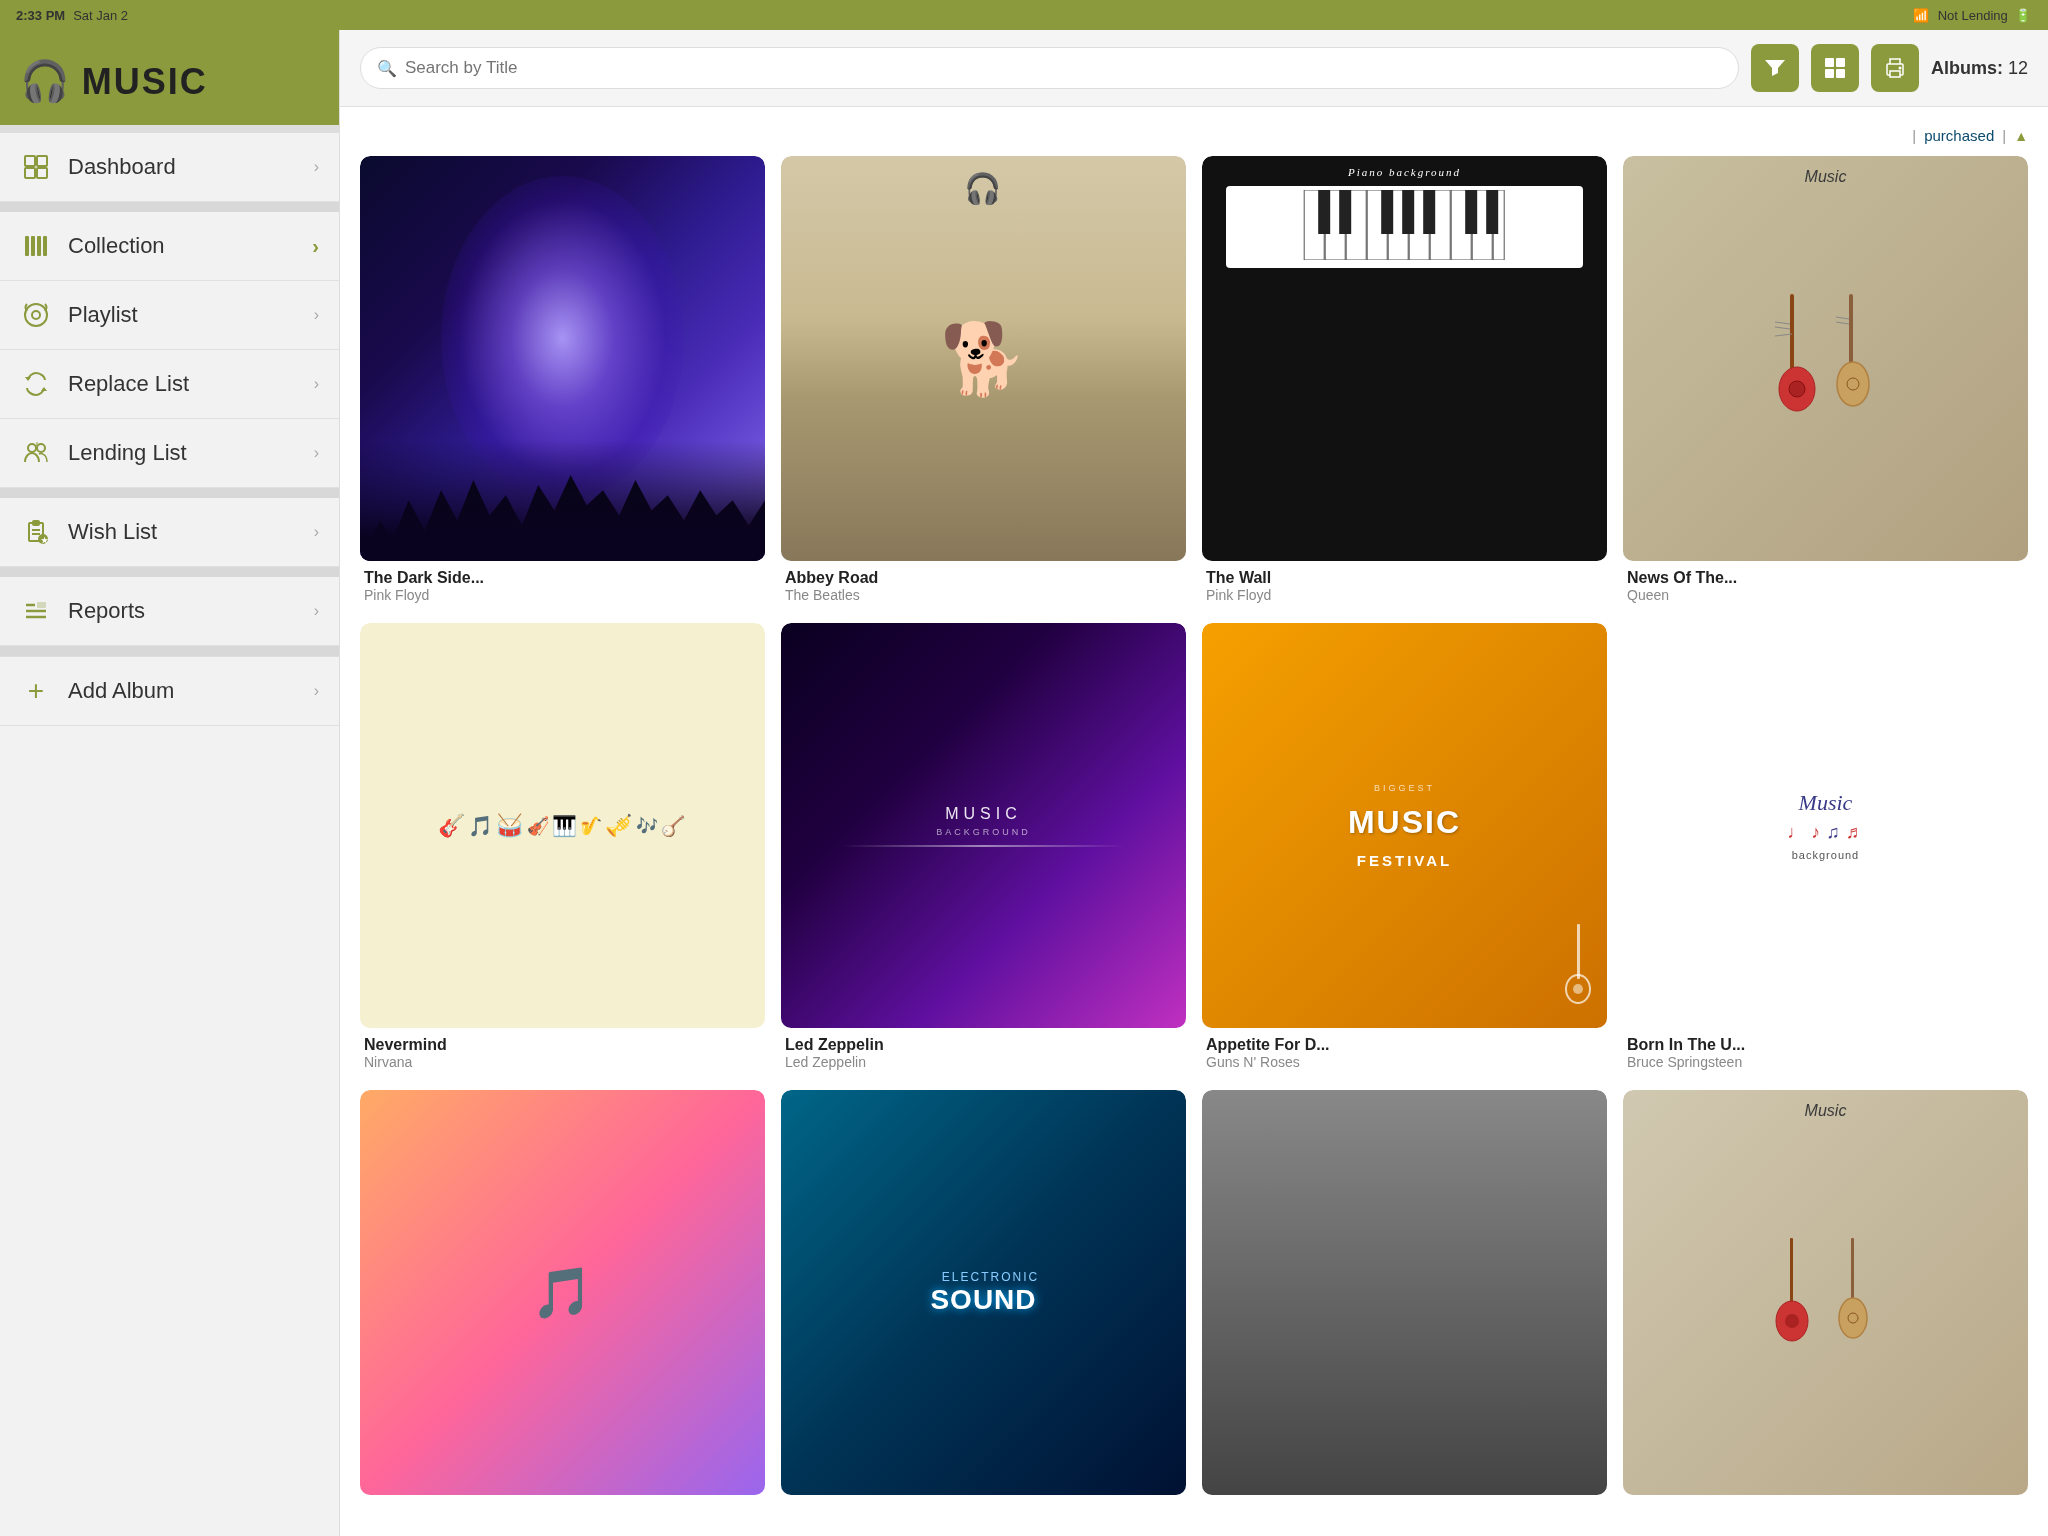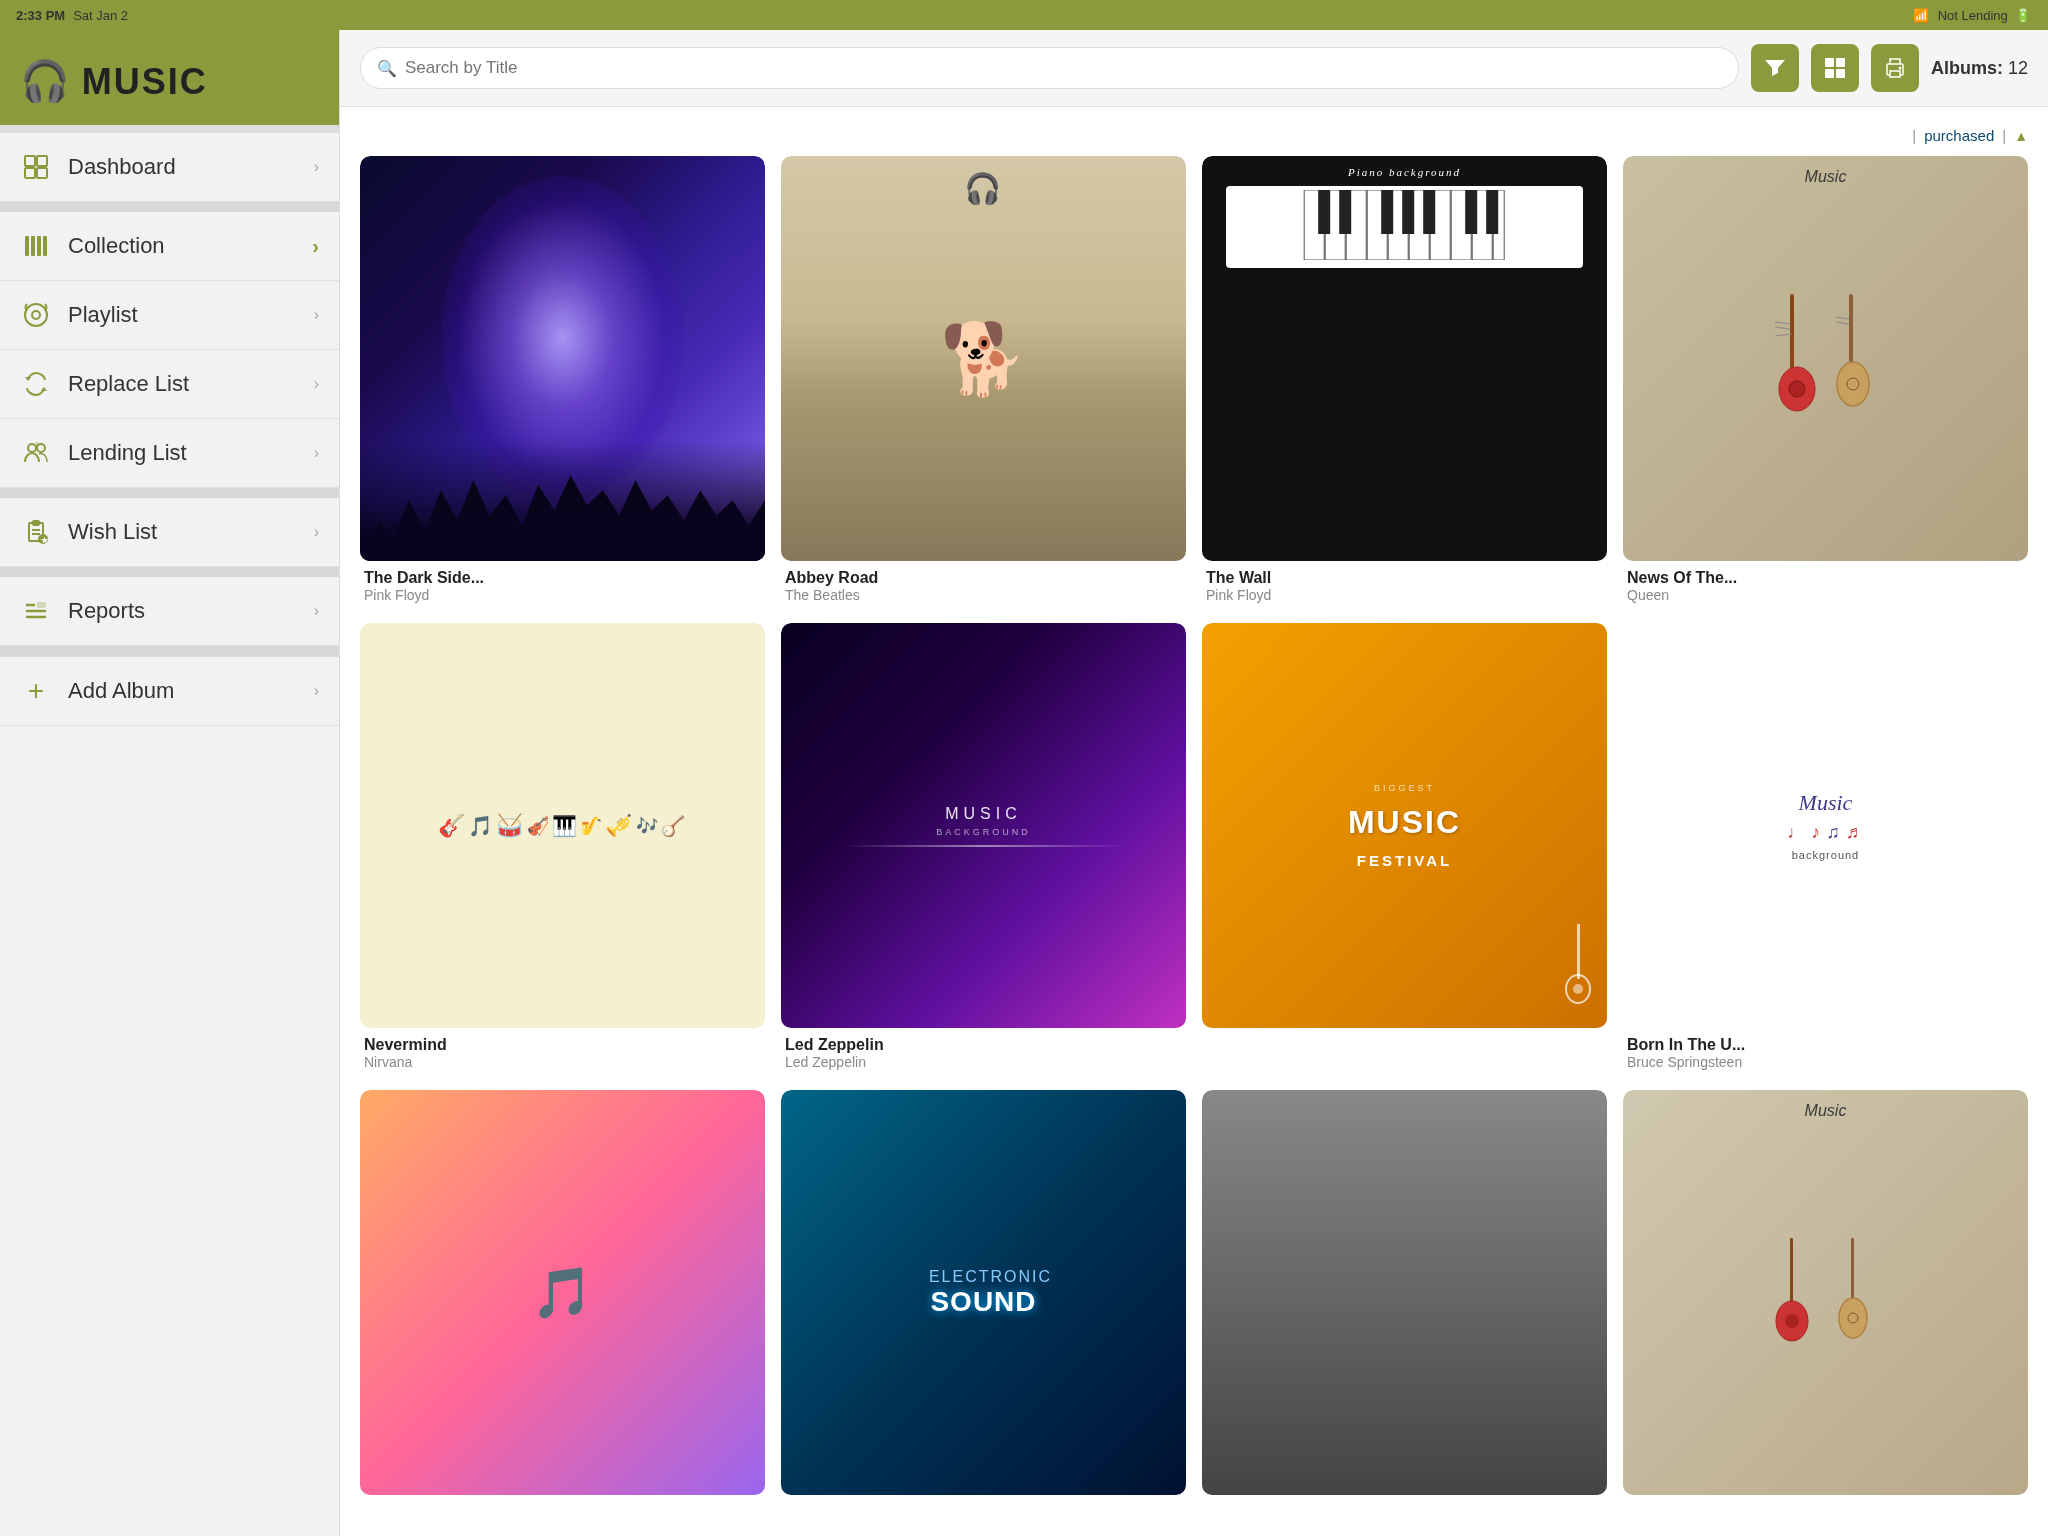--- a/index.html
+++ b/index.html
@@ -566,20 +566,24 @@
           <div style="color:white;font-size:32px;font-weight:900;letter-spacing:2px;text-shadow:1px 1px 3px rgba(0,0,0,0.3);">MUSIC</div>
           <div style="color:white;font-size:15px;font-weight:700;letter-spacing:3px;">FESTIVAL</div>
           <div style="position:absolute;right:12px;bottom:20px;">
             <svg width="30" height="80" viewBox="0 0 30 80">
               <rect x="12" y="0" width="3" height="55" fill="rgba(255,255,255,0.7)" rx="1"></rect>
               <ellipse cx="13" cy="65" rx="12" ry="14" fill="none" stroke="rgba(255,255,255,0.7)" stroke-width="2"></ellipse>
               <ellipse cx="13" cy="65" rx="5" ry="5" fill="rgba(255,255,255,0.5)"></ellipse>
             </svg>
           </div>
         </div>
+        <div class="album-info">
+          <div class="album-title">Appetite For D...</div>
+          <div class="album-artist">Guns N' Roses</div>
+        </div>
       </div>
 
       <div class="album-card">
         <div class="album-art" style="background:white;display:flex;flex-direction:column;align-items:center;justify-content:center;gap:6px;">
           <div style="font-size:22px;font-style:italic;color:#3a3a8a;font-family:Georgia,serif;font-weight:300;">Music</div>
           <div style="display:flex;gap:6px;font-size:18px;">
             <span style="color:#cc3333;">♩</span>
             <span style="color:#cc3333;">♪</span>
             <span style="color:#3a3a8a;">♫</span>
             <span style="color:#cc3333;">♬</span>
@@ -597,21 +601,21 @@
           <span style="font-size:50px;">🎵</span>
         </div>
         <div class="album-info">
           <div class="album-title"></div>
           <div class="album-artist"></div>
         </div>
       </div>
 
       <div class="album-card">
         <div class="album-art" style="background:linear-gradient(135deg,#006688,#003355,#001133);display:flex;flex-direction:column;align-items:center;justify-content:center;">
-          <div style="color:#88ccff;font-size:16px;letter-spacing:2px;margin-left:14px;">ELECTRONIC</div>
+          <div style="color:#88ccff;font-size:12px;letter-spacing:2px;margin-left:14px;">ELECTRONIC</div>
           <div style="color:white;font-size:28px;font-weight:900;letter-spacing:1px;text-shadow:0 0 10px #00aaff;">SOUND</div>
         </div>
         <div class="album-info">
           <div class="album-title"></div>
           <div class="album-artist"></div>
         </div>
       </div>
 
       <div class="album-card">
         <div class="album-art" style="background:linear-gradient(180deg,#888,#444);">

